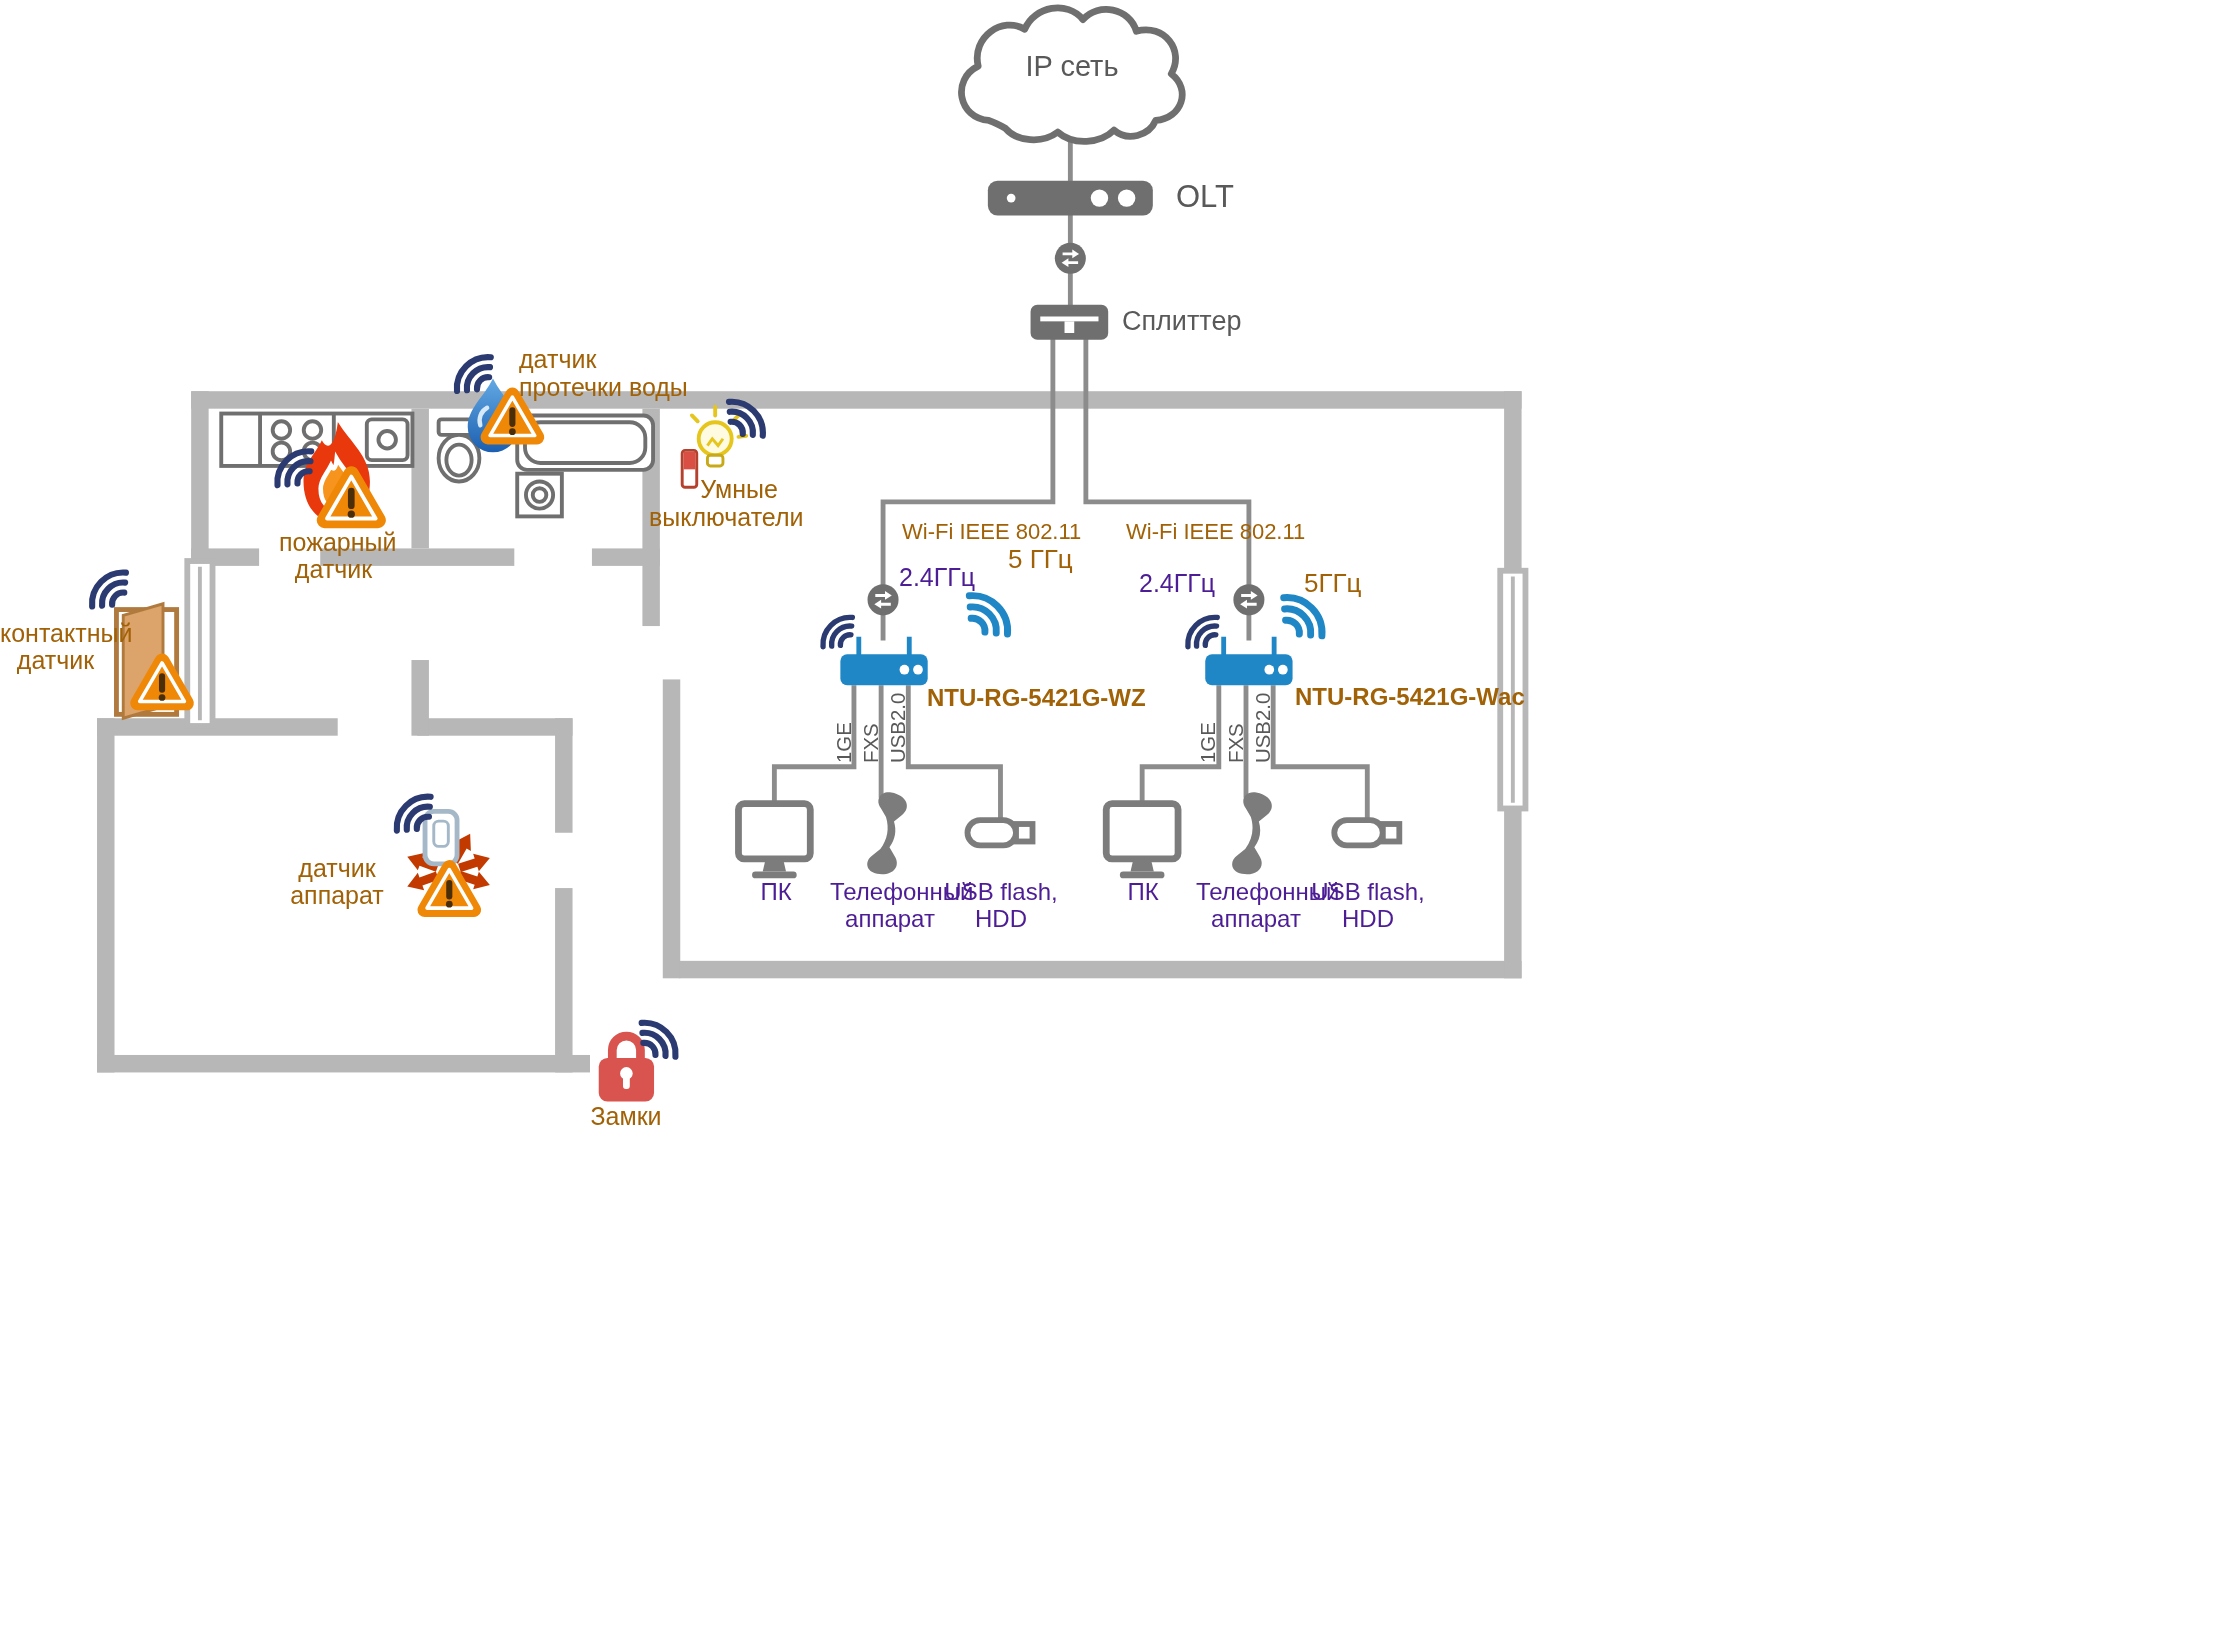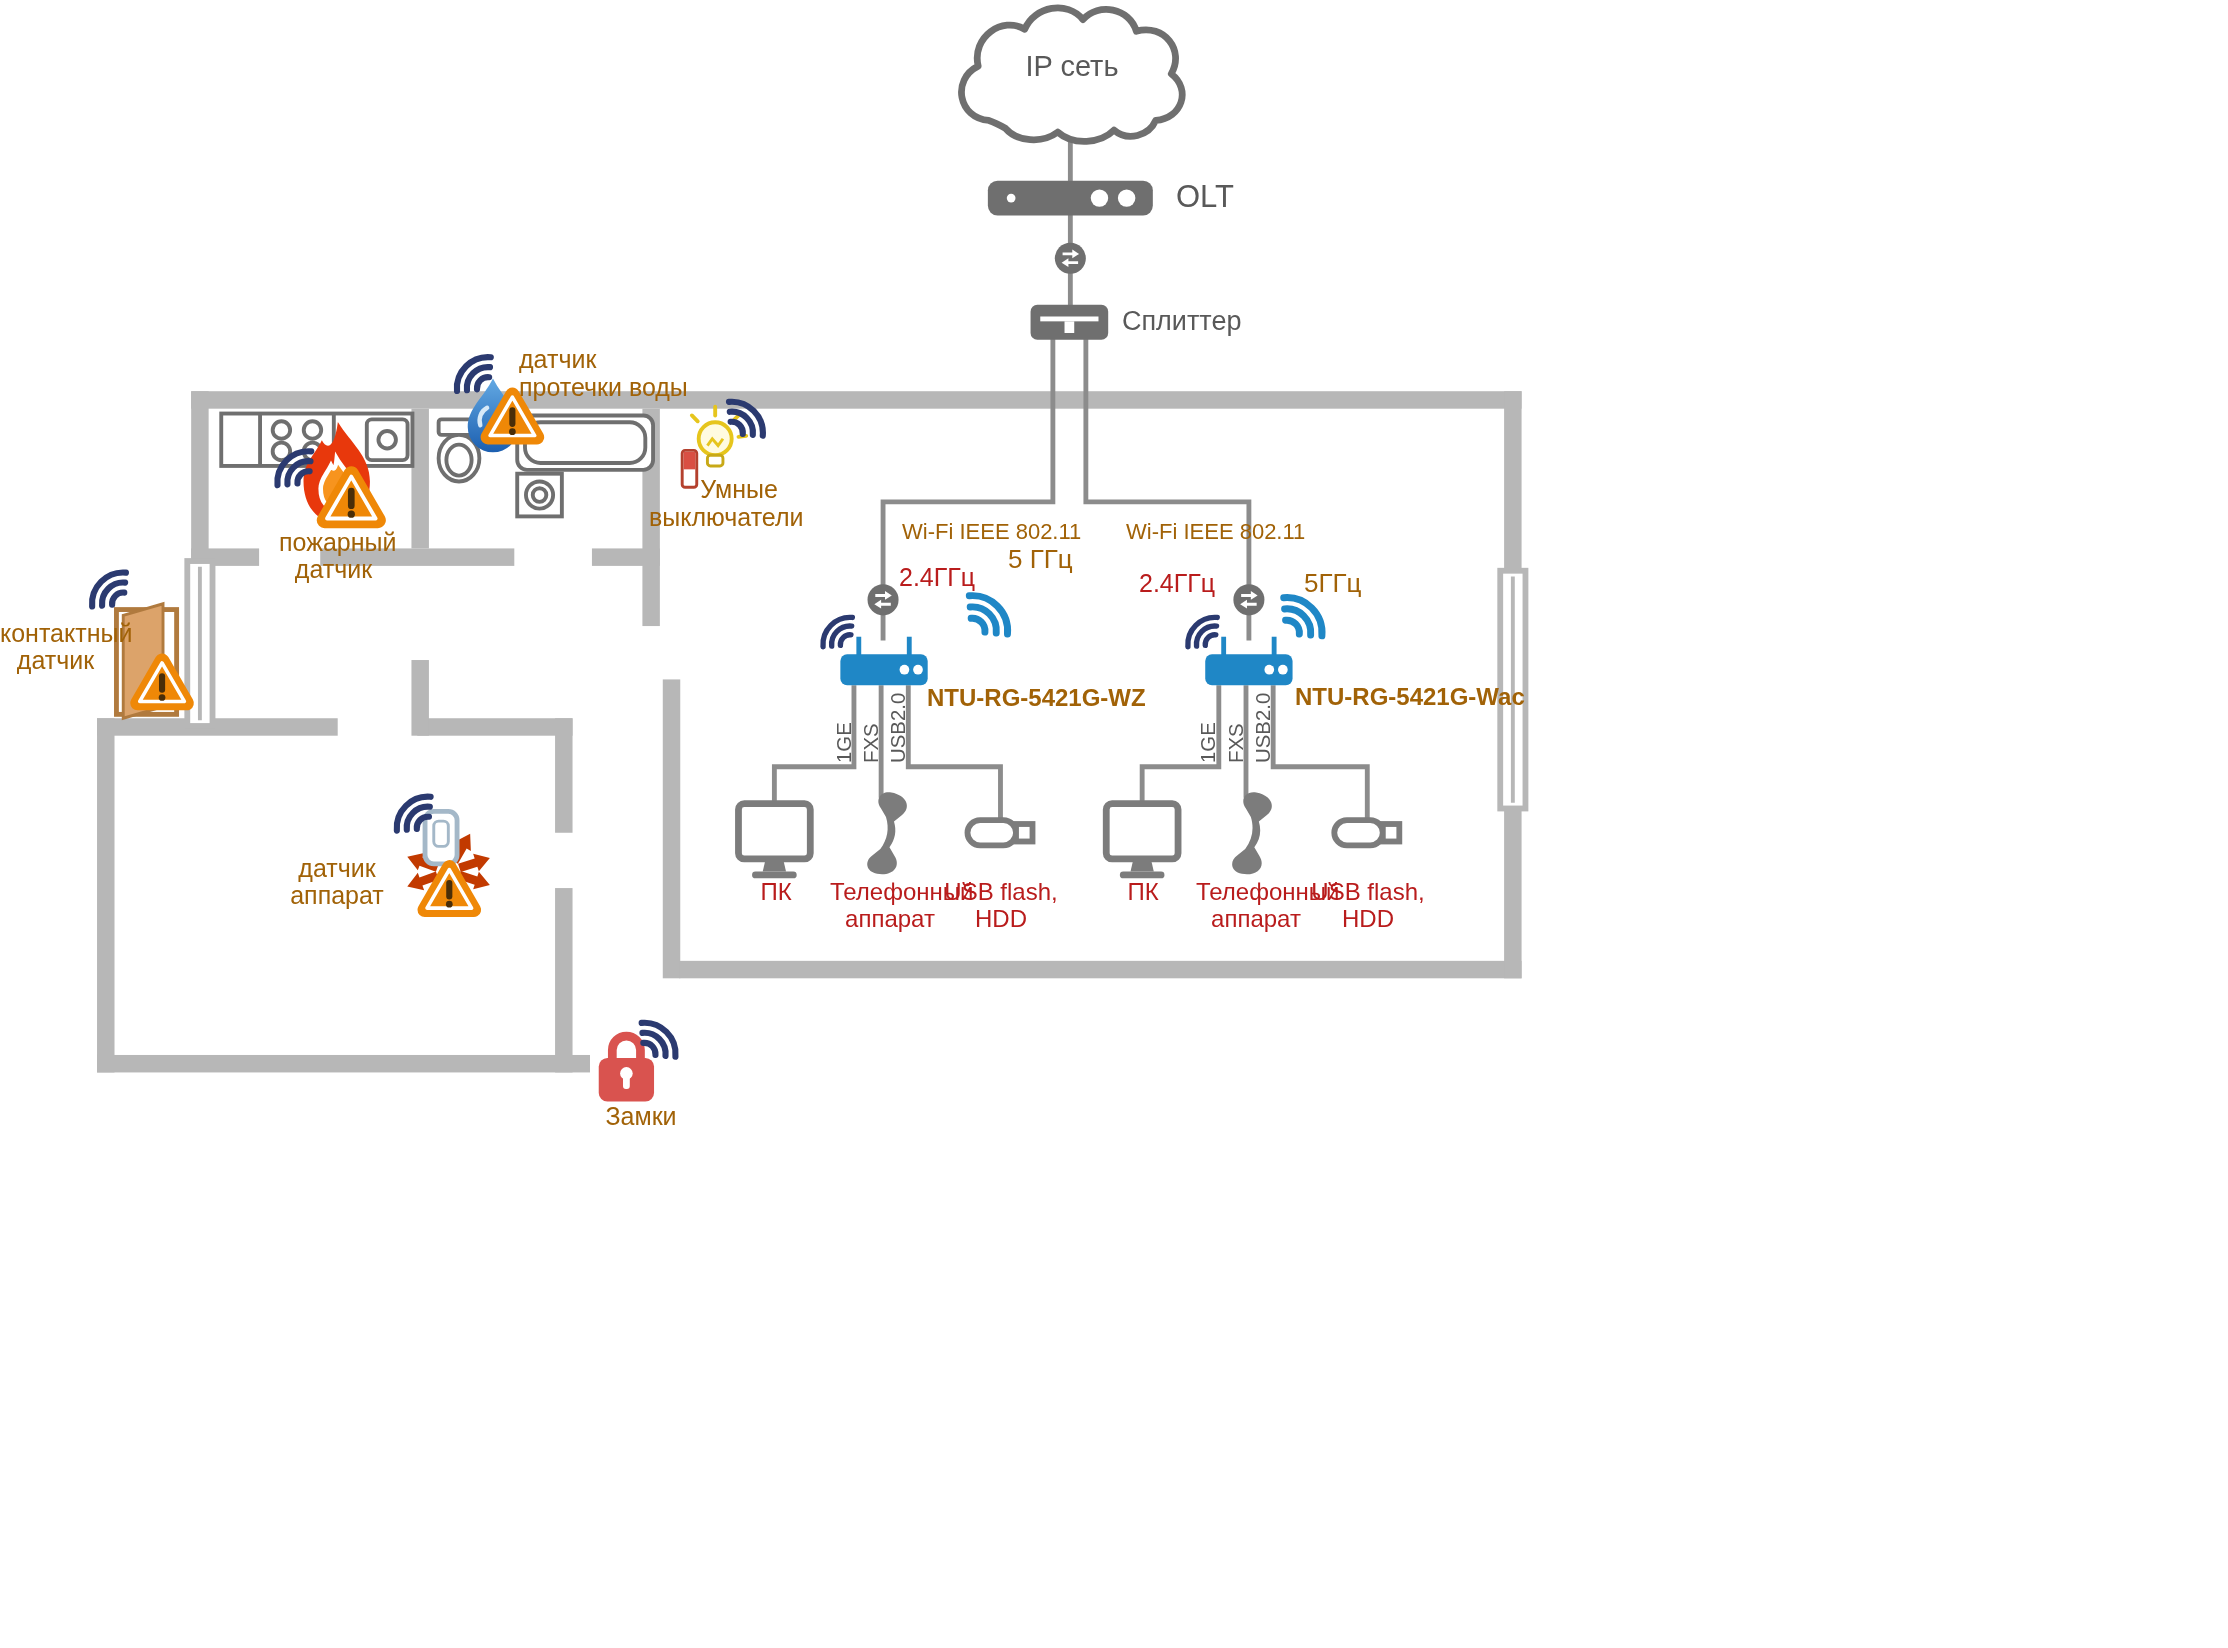--- a/index.html
+++ b/index.html
@@ -4,21 +4,21 @@
 <style>
   * { margin:0; padding:0; box-sizing:border-box; }
   body { background:#ffffff; }
   .stage { position:relative; width:2229px; height:1649px; background:#fff; overflow:hidden;
            font-family:"Liberation Sans", sans-serif;border-radius:19px; }
   .stage svg.art { position:absolute; left:0; top:0; width:100%; height:100%; }
   .lbl { position:absolute; white-space:nowrap; line-height:1.12; }
   .center { text-align:center; }
   .gray  { color:#595959; }
   .mgray { color:#a16207; }
-  .dgray { color:#b91c1c; }
+  .dgray { color:#4c1d95; }
   .blue  { color:#a16207; }
   .bold  { font-weight:bold; }
   .rot { transform:rotate(-90deg); transform-origin:0 0; }
   .s21{font-size:20.4px}.s23{font-size:22px}.s25{font-size:24px}.s26{font-size:25px}
   .s27{font-size:26px}.s28{font-size:27px}.s30{font-size:29px}.s32{font-size:31px}
 </style>
 </head>
 <body>
 
 <div class="stage">
@@ -265,16 +265,16 @@
 <div class="lbl blue s26" style="left:519px;top:345px">датчик</div>
 <div class="lbl blue s26" style="left:519px;top:373px">протечки воды</div>
 <div class="lbl blue s26 center" style="left:677px;top:475px;width:124px">Умные</div>
 <div class="lbl blue s26 center" style="left:649px;top:503px;width:124px">выключатели</div>
 <div class="lbl blue s26 center" style="left:279px;top:528px;width:109px">пожарный</div>
 <div class="lbl blue s26 center" style="left:279px;top:555px;width:109px">датчик</div>
 <div class="lbl blue s26 center" style="left:0px;top:619px;width:111px">контактный</div>
 <div class="lbl blue s26 center" style="left:0px;top:646px;width:111px">датчик</div>
 <div class="lbl blue s26 center" style="left:279px;top:854px;width:116px">датчик</div>
 <div class="lbl blue s26 center" style="left:279px;top:881px;width:116px">аппарат</div>
-<div class="lbl blue s26 center" style="left:604px;top:1102px;width:74px">Замки</div>
+<div class="lbl blue s26 center" style="left:589px;top:1102px;width:74px">Замки</div>
 
 </div>
 
 
 </body></html>

